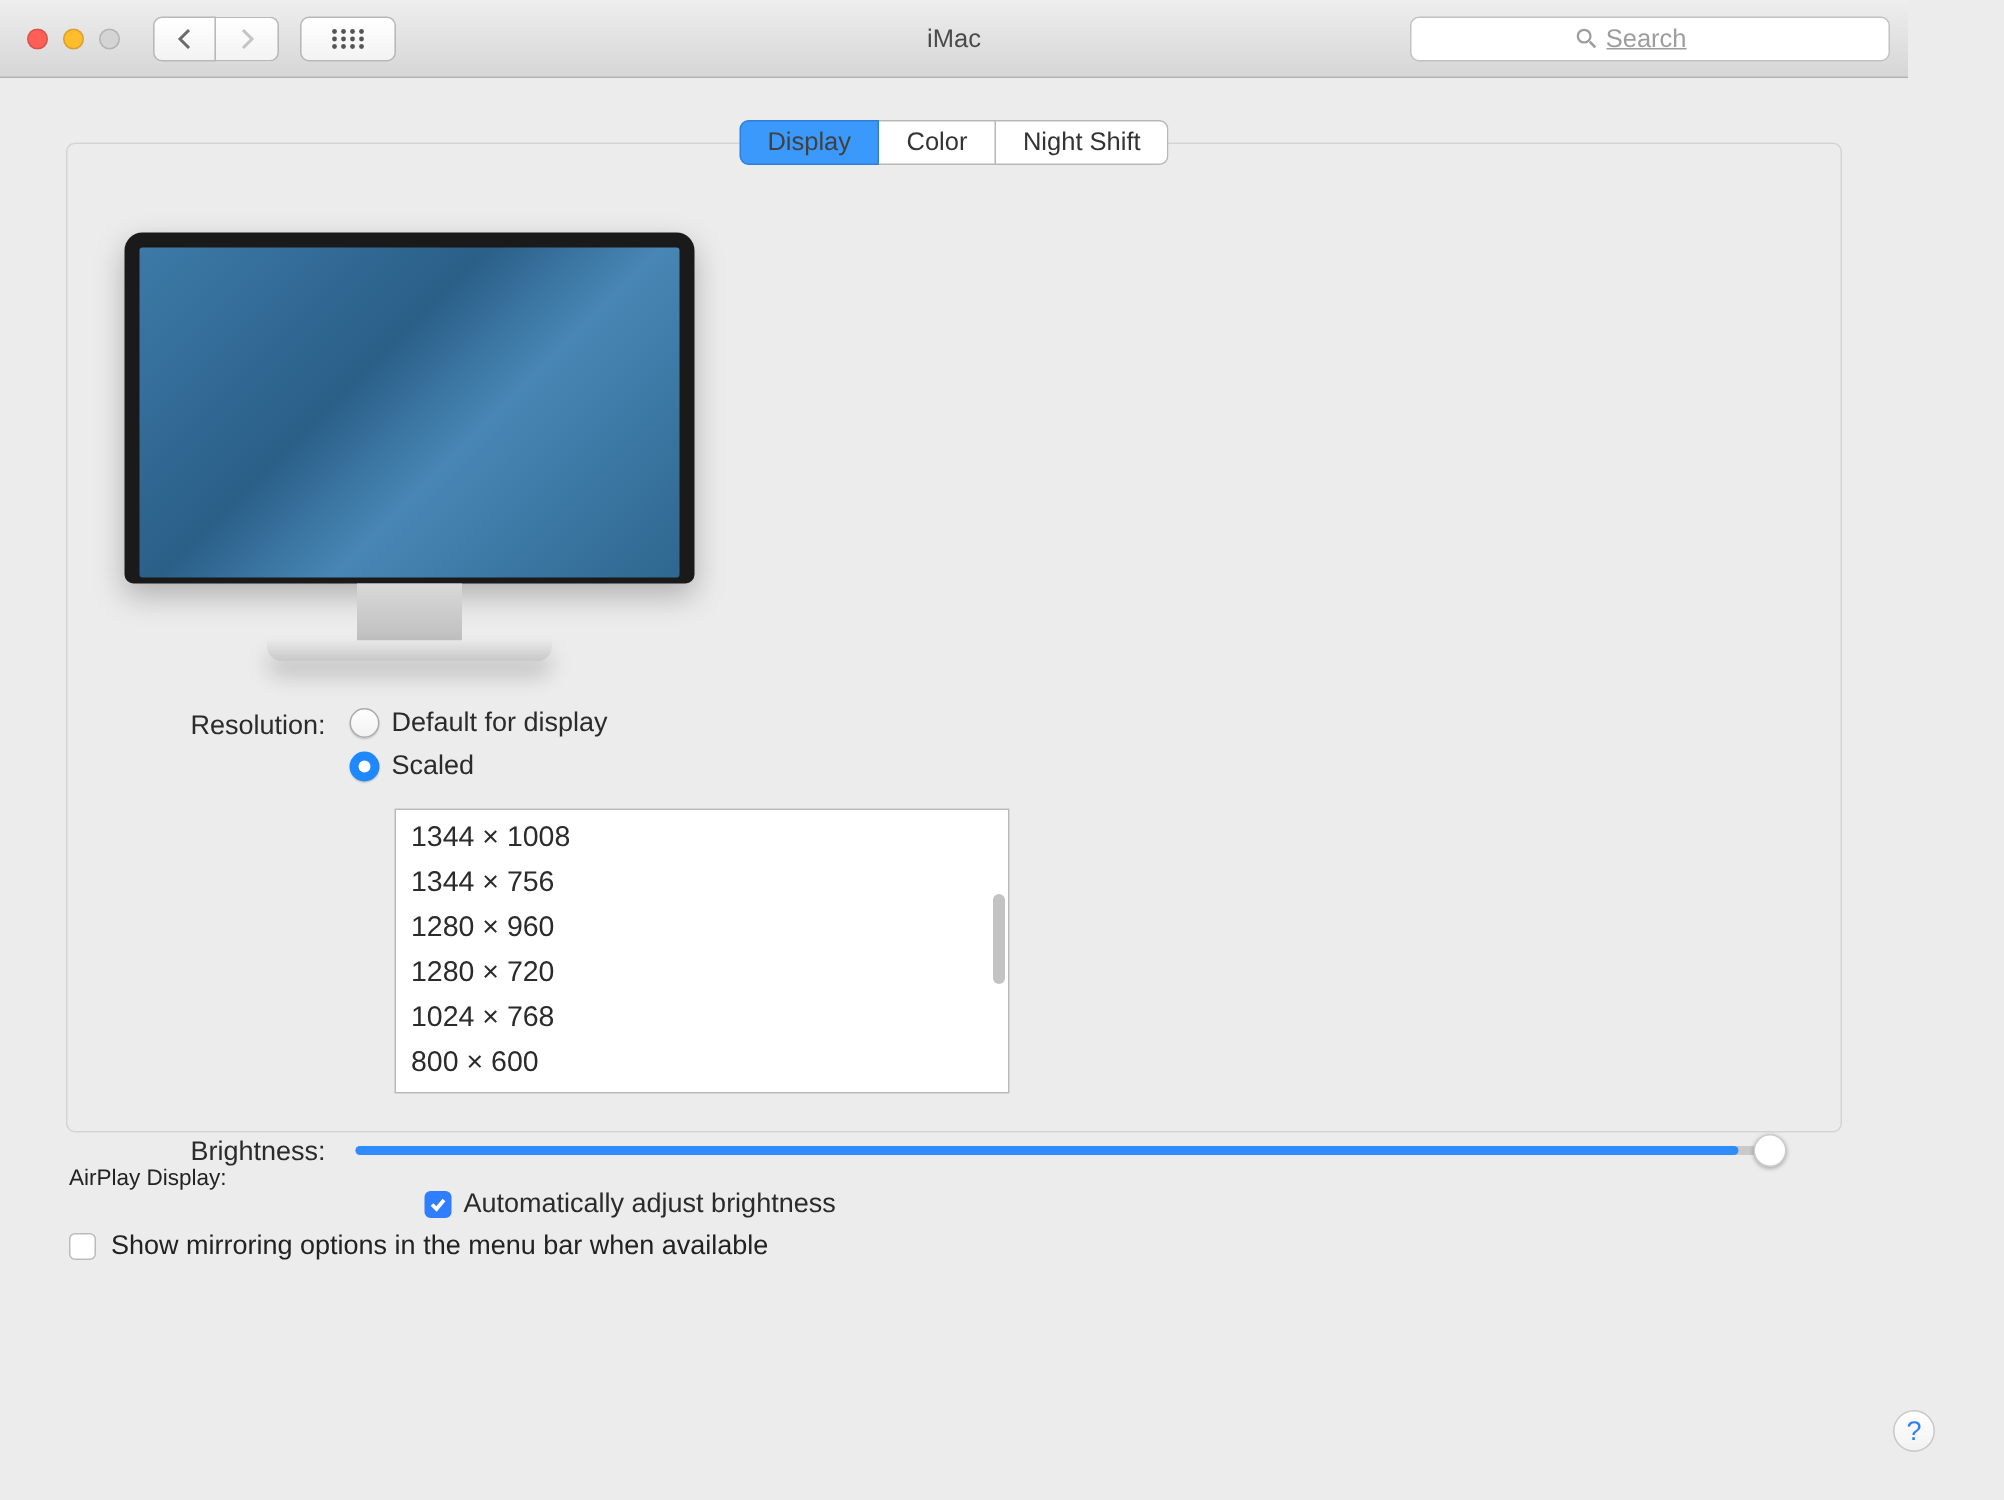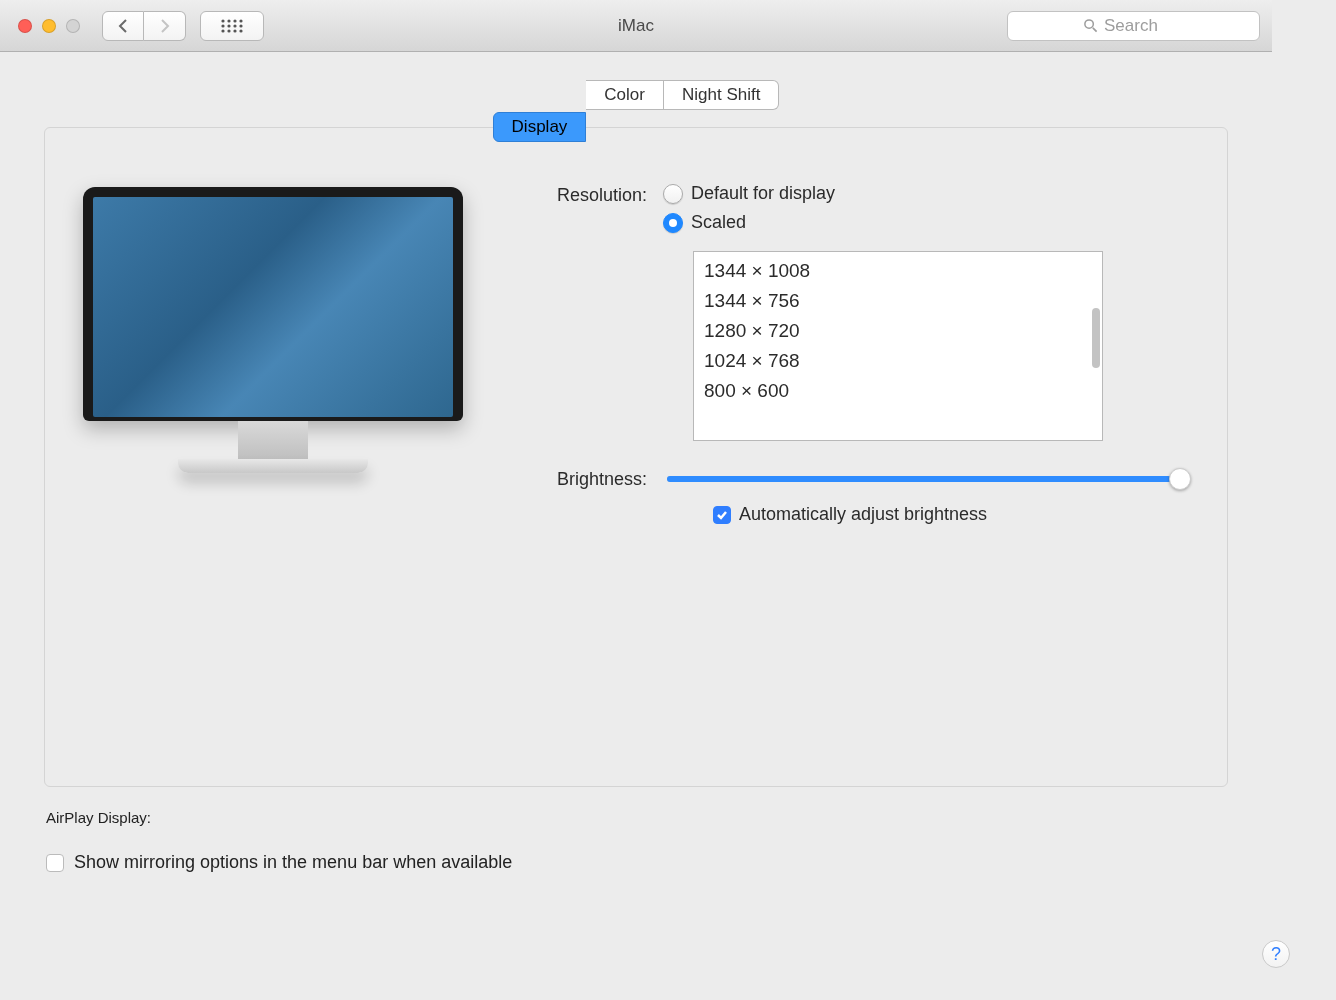--- a/index.html
+++ b/index.html
@@ -39,56 +39,57 @@
     display: flex; align-items: center; justify-content: center;
   }
   .grid-btn svg { width: 22px; height: 16px; }
 
   .win-title {
     position: absolute; left: 0; right: 0; text-align: center;
     font-size: 17px; color: #4a4a4a; pointer-events: none;
   }
 
   .search-wrap {
-    margin-left: auto; width: 253px; height: 30px;
+    margin-left: auto; width: 320px; height: 30px;
     background: #fff; border: 1px solid #c2c2c2; border-radius: 6px;
     display: flex; align-items: center; justify-content: center; gap: 6px;
-    color: #9d9d9d; font-size: 17px;
+    color: #9d9d9d; font-size: 17px; text-decoration: underline;
   }
   .search-wrap svg { width: 15px; height: 15px; fill: #9d9d9d; }
   .search-wrap input { border:none; outline:none; width:80px; background:transparent; font-size:17px; color:#333; text-align:left; }
   .search-wrap input::placeholder { color:#9d9d9d; }
 
   .tabs {
     display: flex; justify-content: center; padding-top: 28px;
   }
   .tab {
     height: 30px; padding: 0 18px;
     border: 1px solid #b8b8b8; background: #fff;
     display: flex; align-items: center; font-size: 17px; color: #333;
   }
   .tab:first-child { border-radius: 6px 0 0 6px; }
   .tab:last-child { border-radius: 0 6px 6px 0; }
   .tab + .tab { border-left: none; }
-  .tab.active { background: #3b99fc; color: #000000; border-color:#2f7fd6;margin-top:32px; }
+  .tab.active { background: #3b99fc; color: #404040; border-color:#2f7fd6; }
 
   .panel {
     margin: 10px 44px 0 44px;
     border: 1px solid #d4d4d4; border-radius: 6px;
     background: #ececec;
     height: 660px;
     position: relative;
     margin-top: -15px;
     padding-top: 15px;
   }
 
   .content {
     display: flex;
     padding: 40px 34px 0 28px;
     gap: 30px;
+    flex-direction: column;
   }
 
   .monitor {
     width: 400px; flex-shrink: 0;
     display:flex; flex-direction:column; align-items:center;
     padding-top:4px;
   }
   .screen-frame {
     width: 380px; background: #1a1a1a;
     border-radius: 12px 12px 6px 6px;
@@ -266,20 +267,21 @@
           </div>
           <div class="radio">
             <div class="radio-btn checked"></div>
             <span>Scaled</span>
           </div>
 
           <div class="res-list">
             <div class="res-list-inner">
               <div>1344 × 1008</div>
               <div>1344 × 756</div>
+              <div>1280 × 960</div>
               <div>1280 × 720</div>
               <div>1024 × 768</div>
               <div>800 × 600</div>
             </div>
             <div class="res-list-scrollbar">
               <div class="res-thumb"></div>
             </div>
           </div>
         </div>
       </div>

